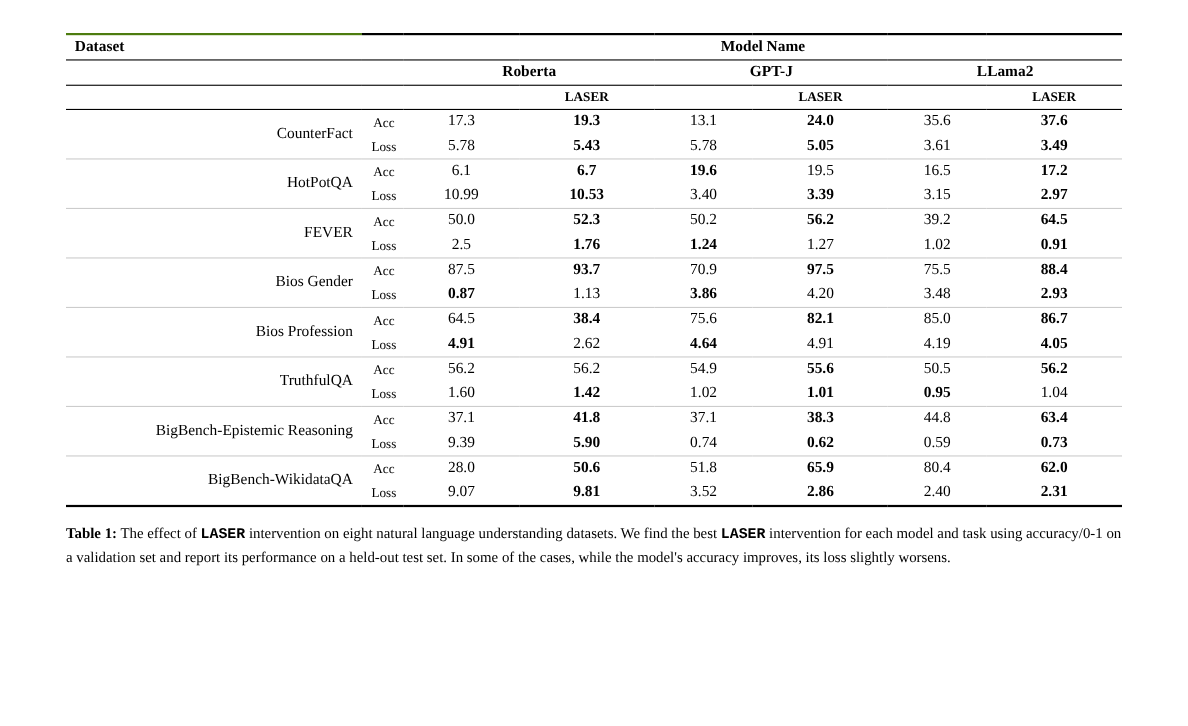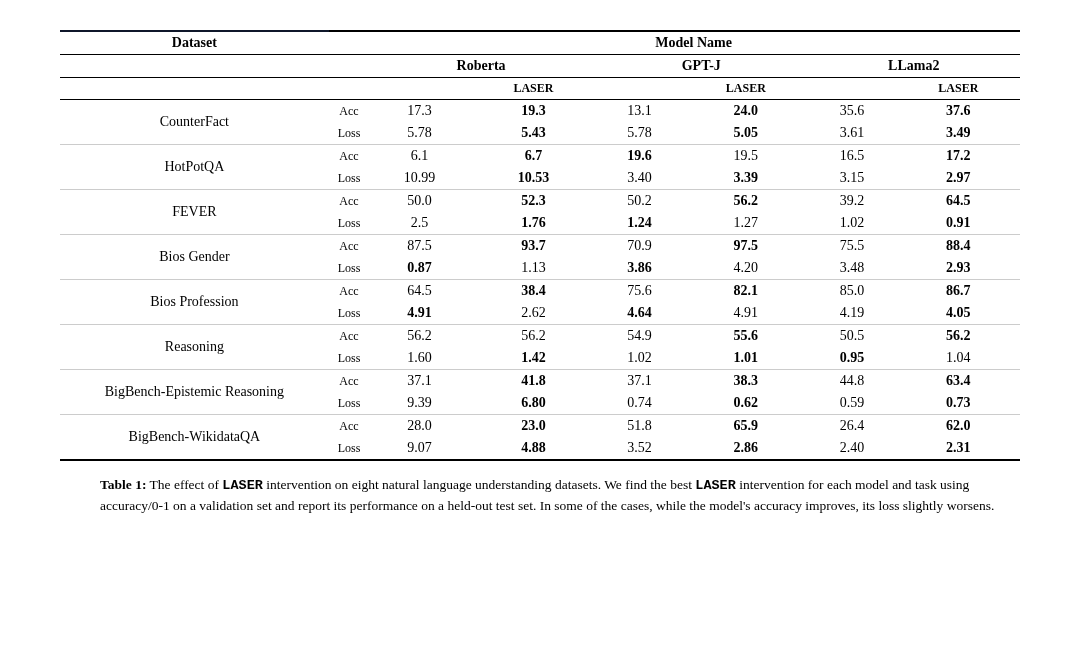--- a/index.html
+++ b/index.html
@@ -20,50 +20,49 @@
     table {
       width: 100%;
       border-collapse: collapse;
       font-size: 14px;
     }
     th, td {
       padding: 3px 8px;
       text-align: center;
     }
     td.dataset-name {
-      text-align: center;
+      text-align: right;
     }
     td.metric-col {
       text-align: center;
       padding-right: 6px;
       font-size: 13px;
     }
     .header-top th {
       border-top: 2px solid #000;
       border-bottom: 1px solid #000;
     }
     .caption {
       margin-top: 14px;
       font-size: 13.5px;
       line-height: 1.5;
-      margin-left: 40px;
     }
     .caption code, .caption .mono {
       font-family: 'Courier New', monospace;
       font-weight: bold;
     }
   </style>
 </head>
 <body>
 
 <div class="container">
   <table>
     <thead>
       <tr class="header-top">
-        <th style="text-align:center; width:28%; border-top:2px solid #0f172a; border-bottom:1px solid #000;">Dataset</th>
+        <th style="text-align:left; width:28%; border-top:2px solid #4d7c0f; border-bottom:1px solid #000;">Dataset</th>
         <th style="width:4%;"></th>
         <th colspan="6" style="border-top:2px solid #000; border-bottom:1px solid #000;">Model Name</th>
       </tr>
       <tr style="border-bottom:1px solid #000;">
         <th style="text-align:left;"></th>
         <th></th>
         <th colspan="2"><strong>Roberta</strong></th>
         <th colspan="2"><strong>GPT-J</strong></th>
         <th colspan="2"><strong>LLama2</strong></th>
       </tr>
@@ -168,21 +167,21 @@
         <tr>
           <td class="metric-col" style="font-size: 12px;">Loss</td>
           <td><strong>4.91</strong></td>
           <td>2.62</td>
           <td><strong>4.64</strong></td>
           <td>4.91</td>
           <td>4.19</td>
           <td><strong>4.05</strong></td>
         </tr>
         <tr style="border-top: 1px solid rgb(204, 204, 204);">
-          <td rowspan="2" class="dataset-name">Reasoning</td>
+          <td rowspan="2" class="dataset-name">TruthfulQA</td>
           <td class="metric-col" style="font-size: 12px;">Acc</td>
           <td>56.2</td>
           <td>56.2</td>
           <td>54.9</td>
           <td><strong>55.6</strong></td>
           <td>50.5</td>
           <td><strong>56.2</strong></td>
         </tr>
         <tr>
           <td class="metric-col" style="font-size: 12px;">Loss</td>
@@ -199,40 +198,40 @@
           <td>37.1</td>
           <td><strong>41.8</strong></td>
           <td>37.1</td>
           <td><strong>38.3</strong></td>
           <td>44.8</td>
           <td><strong>63.4</strong></td>
         </tr>
         <tr>
           <td class="metric-col" style="font-size: 12px;">Loss</td>
           <td>9.39</td>
-          <td><strong>6.80</strong></td>
+          <td><strong>5.90</strong></td>
           <td>0.74</td>
           <td><strong>0.62</strong></td>
           <td>0.59</td>
           <td><strong>0.73</strong></td>
         </tr>
         <tr style="border-top: 1px solid rgb(204, 204, 204);">
           <td rowspan="2" class="dataset-name">BigBench-WikidataQA</td>
           <td class="metric-col" style="font-size: 12px;">Acc</td>
           <td>28.0</td>
-          <td><strong>23.0</strong></td>
+          <td><strong>50.6</strong></td>
           <td>51.8</td>
           <td><strong>65.9</strong></td>
-          <td>26.4</td>
+          <td>80.4</td>
           <td><strong>62.0</strong></td>
         </tr>
         <tr style="border-bottom: 2px solid rgb(0, 0, 0);">
           <td class="metric-col" style="font-size: 12px;">Loss</td>
           <td>9.07</td>
-          <td><strong>4.88</strong></td>
+          <td><strong>9.81</strong></td>
           <td>3.52</td>
           <td><strong>2.86</strong></td>
           <td>2.40</td>
           <td><strong>2.31</strong></td>
         </tr>
       </tbody>
   </table>
   <div class="caption">
     <strong>Table 1:</strong>
     The effect of <span class="mono">LASER</span> intervention on eight natural language understanding datasets. We find the best <span class="mono">LASER</span> intervention for each model and task using accuracy/0-1 on a validation set and report its performance on a held-out test set. In some of the cases, while the model's accuracy improves, its loss slightly worsens.

